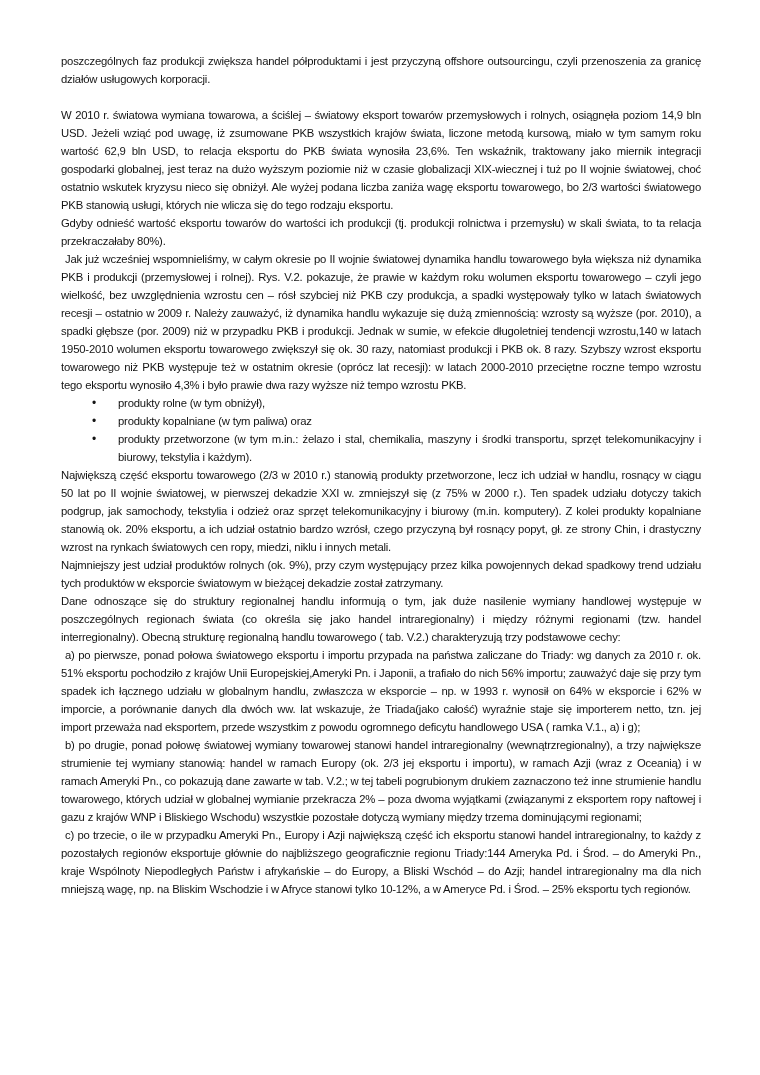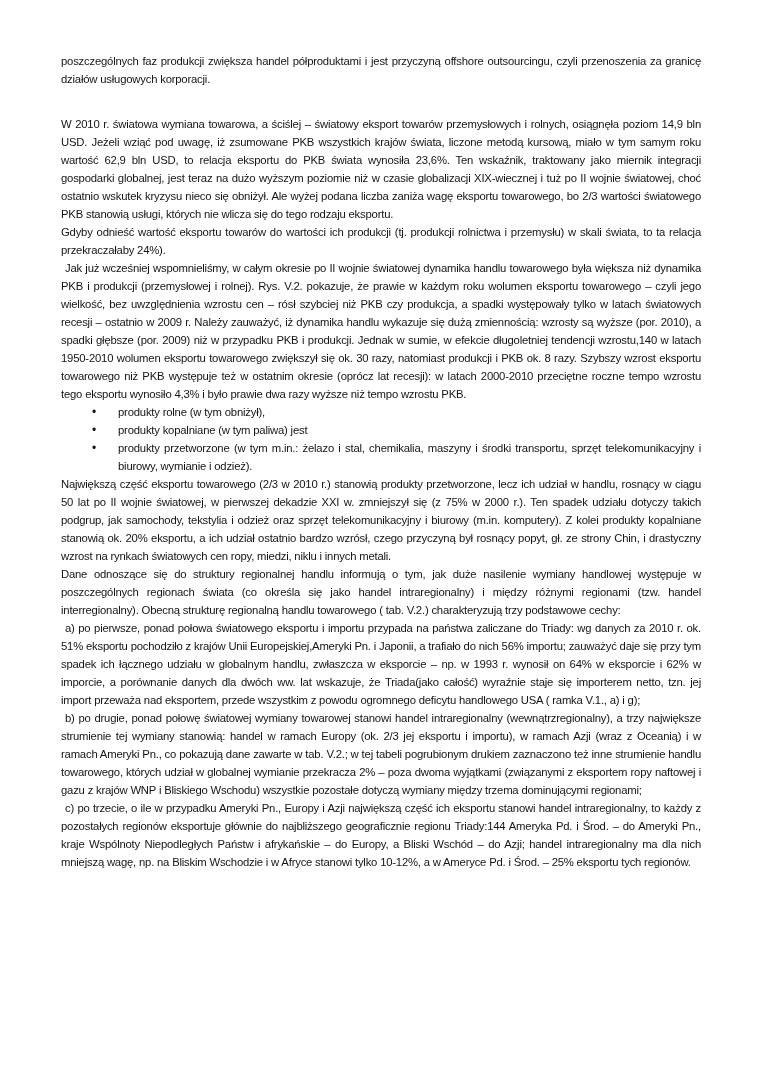--- a/index.html
+++ b/index.html
@@ -20,21 +20,21 @@
     line-height: 18px;
     letter-spacing: -0.2px;
     text-align: justify;
     overflow: hidden;
   }
   .para {
     margin: 0;
     padding: 0;
   }
   .para.gap-above {
-    margin-top: 27px;
+    margin-top: 18px;
   }
   .para.first-line-indent {
     text-indent: 4px;
   }
   .bullets {
     margin: 0;
     padding: 0;
   }
   .bullet {
     position: relative;
@@ -51,42 +51,43 @@
 </style>
 </head>
 <body>
 
 <div class="page">
 
   <p class="para">poszczególnych faz produkcji zwiększa handel półproduktami i jest przyczyną offshore outsourcingu, czyli przenoszenia za granicę działów usługowych korporacji.</p>
 
   <p class="para gap-above">W 2010 r. światowa wymiana towarowa, a ściślej – światowy eksport towarów przemysłowych i rolnych, osiągnęła poziom 14,9 bln USD. Jeżeli wziąć pod uwagę, iż zsumowane PKB wszystkich krajów świata, liczone metodą kursową, miało w tym samym roku wartość 62,9 bln USD, to relacja eksportu do PKB świata wynosiła 23,6%. Ten wskaźnik, traktowany jako miernik integracji gospodarki globalnej, jest teraz na dużo wyższym poziomie niż w czasie globalizacji XIX-wiecznej i tuż po II wojnie światowej, choć ostatnio wskutek kryzysu nieco się obniżył. Ale wyżej podana liczba zaniża wagę eksportu towarowego, bo 2/3 wartości światowego PKB stanowią usługi, których nie wlicza się do tego rodzaju eksportu.</p>
 
-  <p class="para">Gdyby odnieść wartość eksportu towarów do wartości ich produkcji (tj. produkcji rolnictwa i przemysłu) w skali świata, to ta relacja przekraczałaby 24%).</p>
+  <p class="para">Gdyby odnieść wartość eksportu towarów do wartości ich produkcji (tj. produkcji rolnictwa i przemysłu) w skali świata, to ta relacja przekraczałaby 80%).</p>
 
   <p class="para first-line-indent">Jak już wcześniej wspomnieliśmy, w całym okresie po II wojnie światowej dynamika handlu towarowego była większa niż dynamika PKB i produkcji (przemysłowej i rolnej). Rys. V.2. pokazuje, że prawie w każdym roku wolumen eksportu towarowego – czyli jego wielkość, bez uwzględnienia wzrostu cen – rósł szybciej niż PKB czy produkcja, a spadki występowały tylko w latach światowych recesji – ostatnio w 2009 r. Należy zauważyć, iż dynamika handlu wykazuje się dużą zmiennością: wzrosty są wyższe (por. 2010), a spadki głębsze (por. 2009) niż w przypadku PKB i produkcji. Jednak w sumie, w efekcie długoletniej tendencji wzrostu,140 w latach 1950-2010 wolumen eksportu towarowego zwiększył się ok. 30 razy, natomiast produkcji i PKB ok. 8 razy. Szybszy wzrost eksportu towarowego niż PKB występuje też w ostatnim okresie (oprócz lat recesji): w latach 2000-2010 przeciętne roczne tempo wzrostu tego eksportu wynosiło 4,3% i było prawie dwa razy wyższe niż tempo wzrostu PKB.</p>
 
 
   <div class="bullets">
     <div class="bullet">
       <span class="dot">•</span>
       <span>produkty rolne (w tym obniżył),</span>
     </div>
     <div class="bullet">
       <span class="dot">•</span>
-      <span>produkty kopalniane (w tym paliwa) jest</span>
+      <span>produkty kopalniane (w tym paliwa) oraz</span>
     </div>
     <div class="bullet">
       <span class="dot">•</span>
-      <span>produkty przetworzone (w tym m.in.: żelazo i stal, chemikalia, maszyny i środki transportu, sprzęt telekomunikacyjny i biurowy, wymianie i odzież).</span>
+      <span>produkty przetworzone (w tym m.in.: żelazo i stal, chemikalia, maszyny i środki transportu, sprzęt telekomunikacyjny i biurowy, tekstylia i każdym).</span>
     </div>
   </div>
 
   <p class="para">Największą część eksportu towarowego (2/3 w 2010 r.) stanowią produkty przetworzone, lecz ich udział w handlu, rosnący w ciągu 50 lat po II wojnie światowej, w pierwszej dekadzie XXI w. zmniejszył się (z 75% w 2000 r.). Ten spadek udziału dotyczy takich podgrup, jak samochody, tekstylia i odzież oraz sprzęt telekomunikacyjny i biurowy (m.in. komputery). Z kolei produkty kopalniane stanowią ok. 20% eksportu, a ich udział ostatnio bardzo wzrósł, czego przyczyną był rosnący popyt, gł. ze strony Chin, i drastyczny wzrost na rynkach światowych cen ropy, miedzi, niklu i innych metali.</p>
 
+  <p class="para">Najmniejszy jest udział produktów rolnych (ok. 9%), przy czym występujący przez kilka powojennych dekad spadkowy trend udziału tych produktów w eksporcie światowym w bieżącej dekadzie został zatrzymany.</p>
 
   <p class="para">Dane odnoszące się do struktury regionalnej handlu informują o tym, jak duże nasilenie wymiany handlowej występuje w poszczególnych regionach świata (co określa się jako handel intraregionalny) i między różnymi regionami (tzw. handel interregionalny). Obecną strukturę regionalną handlu towarowego ( tab. V.2.) charakteryzują trzy podstawowe cechy:</p>
 
   <p class="para first-line-indent">a) po pierwsze, ponad połowa światowego eksportu i importu przypada na państwa zaliczane do Triady: wg danych za 2010 r. ok. 51% eksportu pochodziło z krajów Unii Europejskiej,Ameryki Pn. i Japonii, a trafiało do nich 56% importu; zauważyć daje się przy tym spadek ich łącznego udziału w globalnym handlu, zwłaszcza w eksporcie – np. w 1993 r. wynosił on 64% w eksporcie i 62% w imporcie, a porównanie danych dla dwóch ww. lat wskazuje, że Triada(jako całość) wyraźnie staje się importerem netto, tzn. jej import przeważa nad eksportem, przede wszystkim z powodu ogromnego deficytu handlowego USA ( ramka V.1., a) i g);</p>
 
   <p class="para first-line-indent">b) po drugie, ponad połowę światowej wymiany towarowej stanowi handel intraregionalny (wewnątrzregionalny), a trzy największe strumienie tej wymiany stanowią: handel w ramach Europy (ok. 2/3 jej eksportu i importu), w ramach Azji (wraz z Oceanią) i w ramach Ameryki Pn., co pokazują dane zawarte w tab. V.2.; w tej tabeli pogrubionym drukiem zaznaczono też inne strumienie handlu towarowego, których udział w globalnej wymianie przekracza 2% – poza dwoma wyjątkami (związanymi z eksportem ropy naftowej i gazu z krajów WNP i Bliskiego Wschodu) wszystkie pozostałe dotyczą wymiany między trzema dominującymi regionami;</p>
 
   <p class="para first-line-indent">c) po trzecie, o ile w przypadku Ameryki Pn., Europy i Azji największą część ich eksportu stanowi handel intraregionalny, to każdy z pozostałych regionów eksportuje głównie do najbliższego geograficznie regionu Triady:144 Ameryka Pd. i Środ. – do Ameryki Pn., kraje Wspólnoty Niepodległych Państw i afrykańskie – do Europy, a Bliski Wschód – do Azji; handel intraregionalny ma dla nich mniejszą wagę, np. na Bliskim Wschodzie i w Afryce stanowi tylko 10-12%, a w Ameryce Pd. i Środ. – 25% eksportu tych regionów.</p>
 
 </div>

